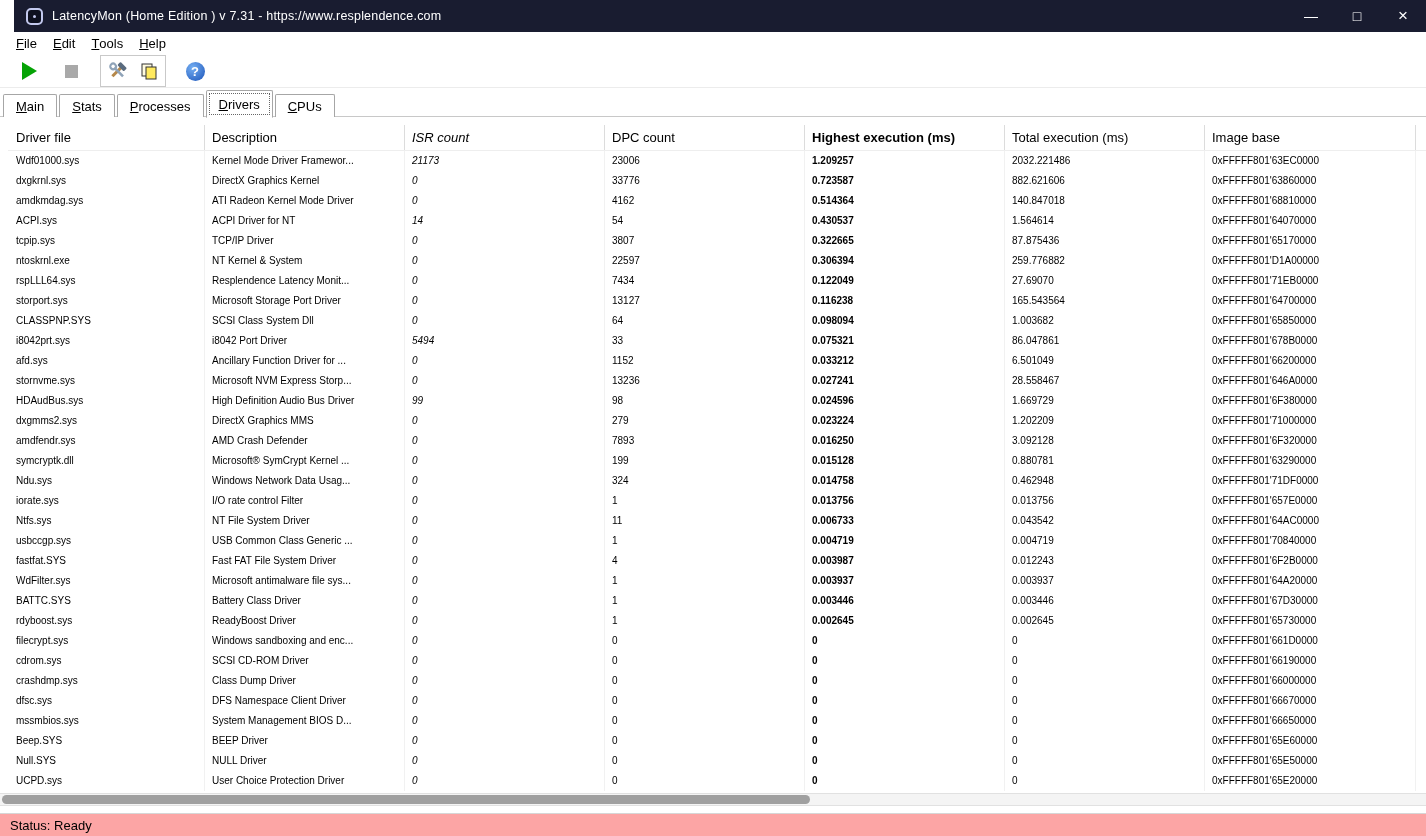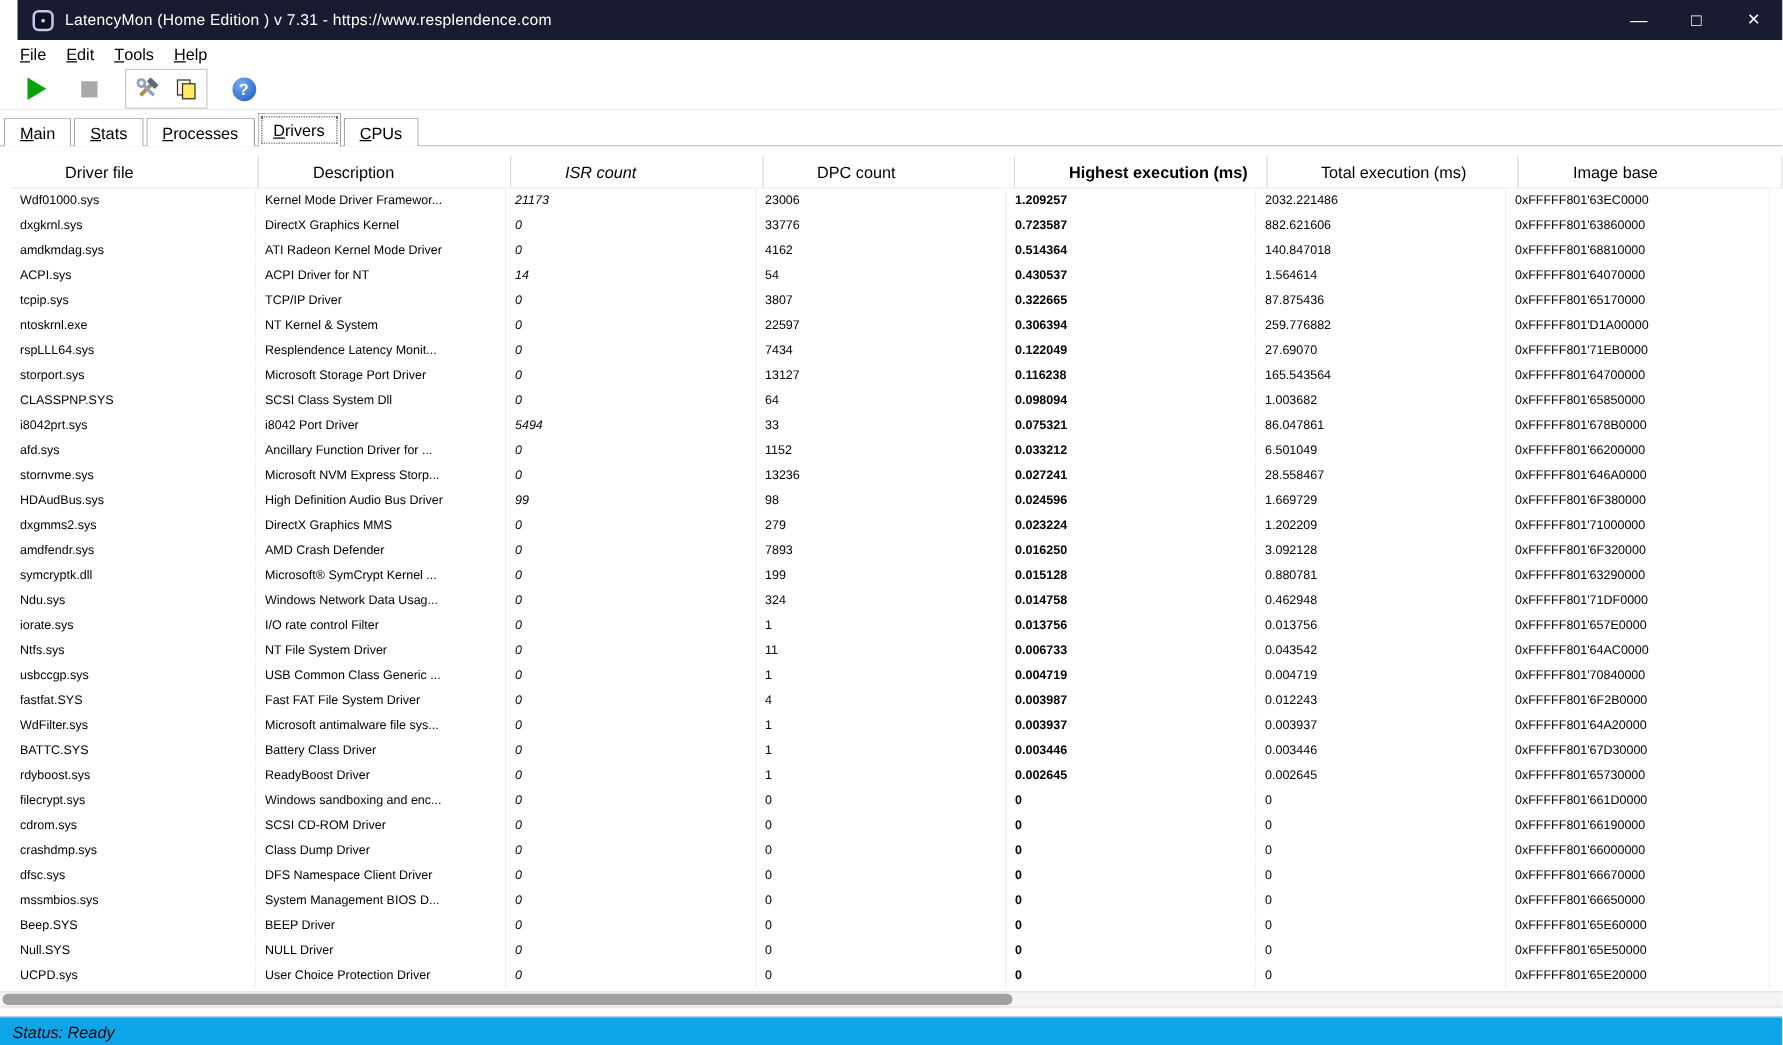--- a/index.html
+++ b/index.html
@@ -45,42 +45,42 @@
   .tab { border:1px solid #a6a6a6; border-bottom:none; background:#fff; height:23px; padding:0 12px;
          display:flex; align-items:center; font-size:13px; margin-right:2px; position:relative; z-index:1;
          border-radius:2px 2px 0 0; cursor:default; }
   .tab.selected { height:28px; z-index:3; margin-bottom:-1px; border-bottom:1px solid #fff;
          outline:1px dotted #666; outline-offset:-4px; }
 
   
   .table-wrap { padding:8px 0 0 8px; background:#fff; }
   .thead { display:flex; height:26px; font-size:13px; border-bottom:1px solid #eeeeee; }
   .hcell { padding-left:7px; line-height:26px; border-right:1px solid #dcdcdc;
-           white-space:nowrap; overflow:hidden;margin-left:36px; }
+           white-space:nowrap; overflow:hidden; }
   .trow { display:flex; height:20px; font-size:10px; }
   .cell { padding-left:7px; line-height:20px; border-right:1px solid #f1f1f1;
           white-space:nowrap; overflow:hidden; }
   .c0 { width:197px; padding-left:8px; }
   .c1 { width:200px; }
   .c2 { width:200px;font-style:italic; }
   .c3 { width:200px; }
   .c4 { width:200px;font-weight:bold; }
   .c5 { width:200px; }
   .c6 { width:211px; }
 
   
   .hscroll { margin-top:2px; height:13px; background:#f4f4f4;
              border-top:1px solid #e1e1e1; border-bottom:1px solid #e1e1e1; position:relative; }
   .hthumb { position:absolute; left:2px; top:1px; height:9px; width:808px;
             background:#a0a0a0; border-radius:5px; }
 
   
-  .statusbar { position:absolute; left:0; right:0; bottom:0; height:23px; background:#0ea5e9;
+  .statusbar { position:absolute; left:0; right:0; bottom:0; height:23px; background:#fca5a5;
                border-top:1px solid #d6d6d6; display:flex; align-items:center;
-               padding-left:10px; font-size:13px;font-style:italic; }
+               padding-left:10px; font-size:13px; }
 </style>
 </head>
 <body>
 
 <div class="titlebar">
   <div class="app-icon"></div>
   <div class="title-text">LatencyMon  (Home Edition )  v 7.31 - https://www.resplendence.com</div>
   <div class="win-controls">
     <div class="win-btn">—</div>
     <div class="win-btn">□</div>

